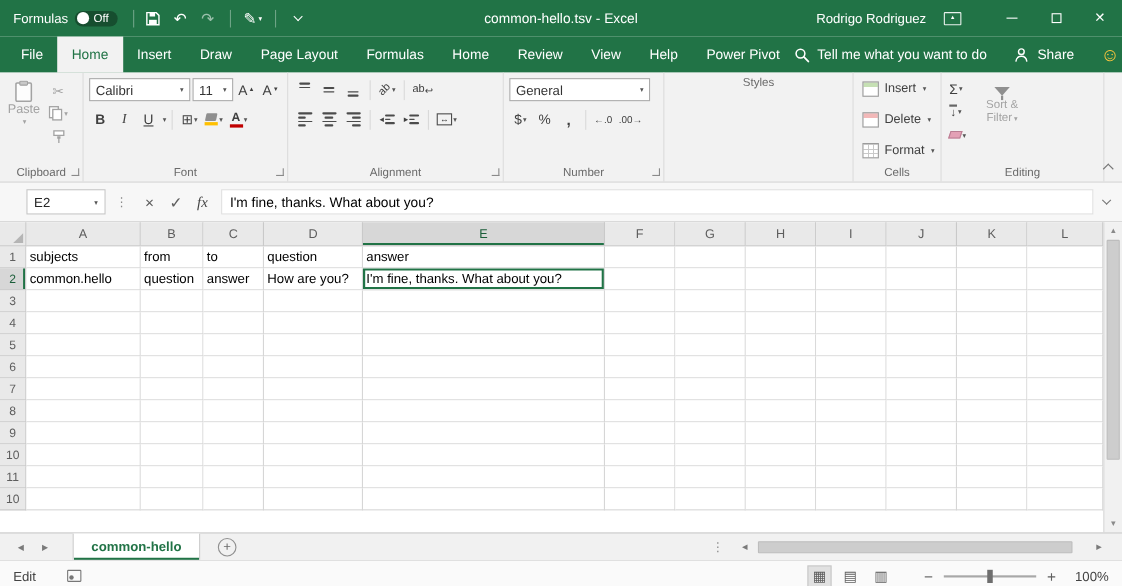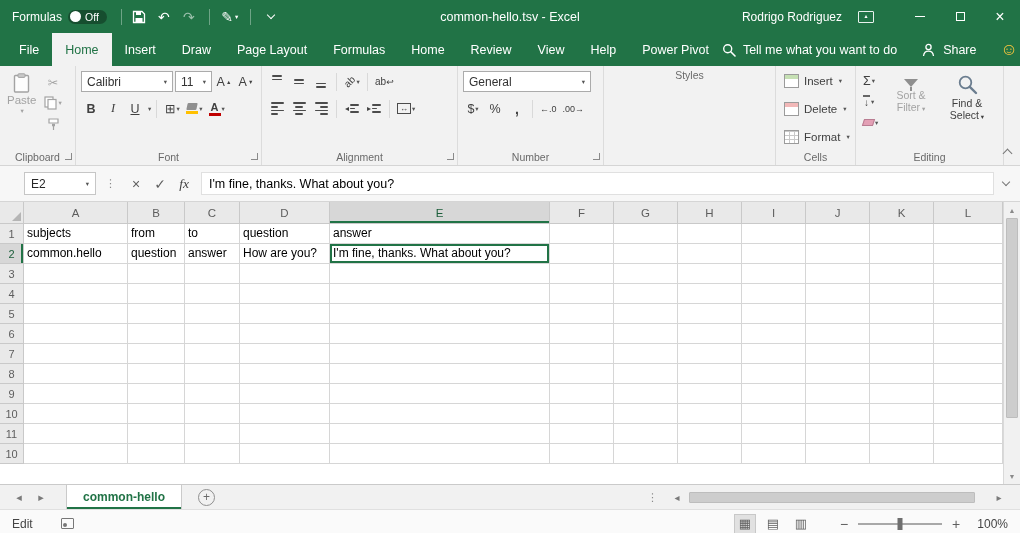--- a/index.html
+++ b/index.html
@@ -488,27 +488,20 @@
             </span>
           <span class="mini">
               <i class="eraser"></i>
               <span class="dd">▾</span>
             </span>
         </div>
         <div class="bigbtn dim">
           <i class="funnel"></i>
           <span class="biglbl">Sort &amp; Filter</span>
         </div>
-        <div class="bigbtn">
-          <svg width="21" height="21" viewBox="0 0 21 21">
-              <circle cx="8.5" cy="8.5" r="5.8" fill="none" stroke="#6b7d8f" stroke-width="1.8"></circle>
-              <line x1="12.8" y1="12.8" x2="19" y2="19" stroke="#6b7d8f" stroke-width="2.4" stroke-linecap="round"></line>
-            </svg>
-          <span class="biglbl">Find &amp; Select</span>
-        </div>
       </div>
       <div class="rg-label">
           <span>Editing</span>
         </div>
     </div>
 
     <i class="collapse"></i>
   </div>
 
   <div class="formulabar">

